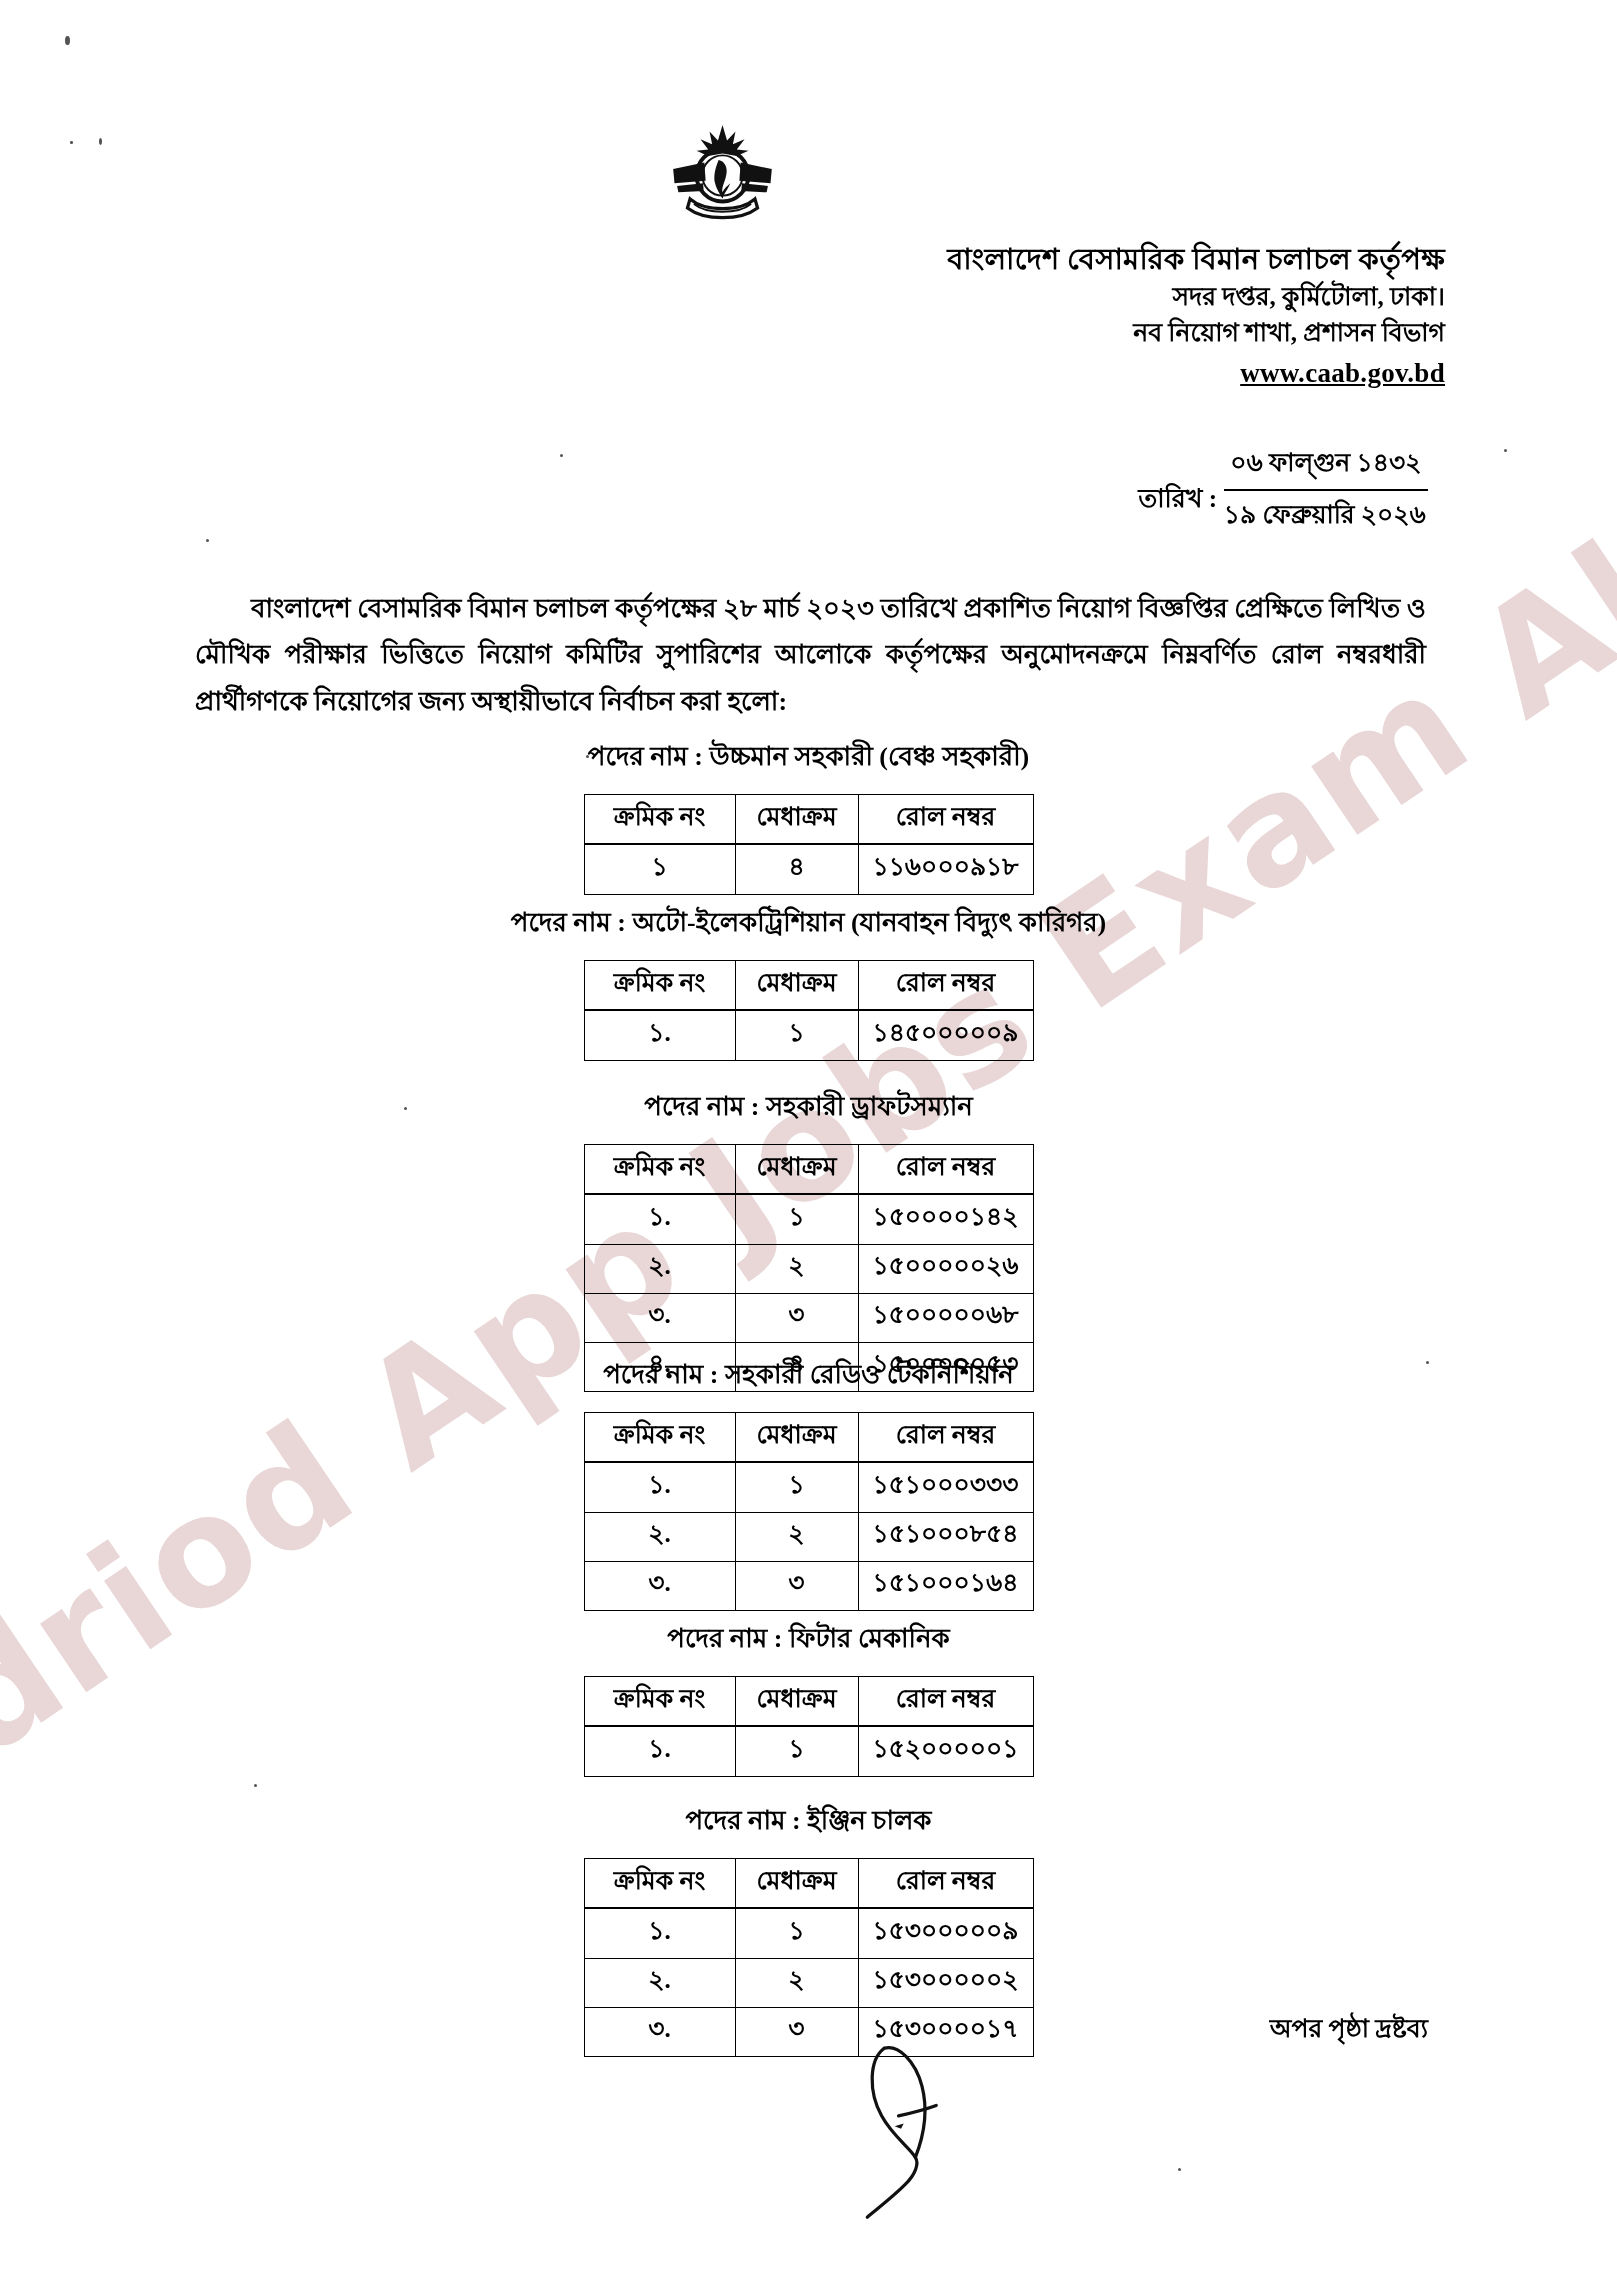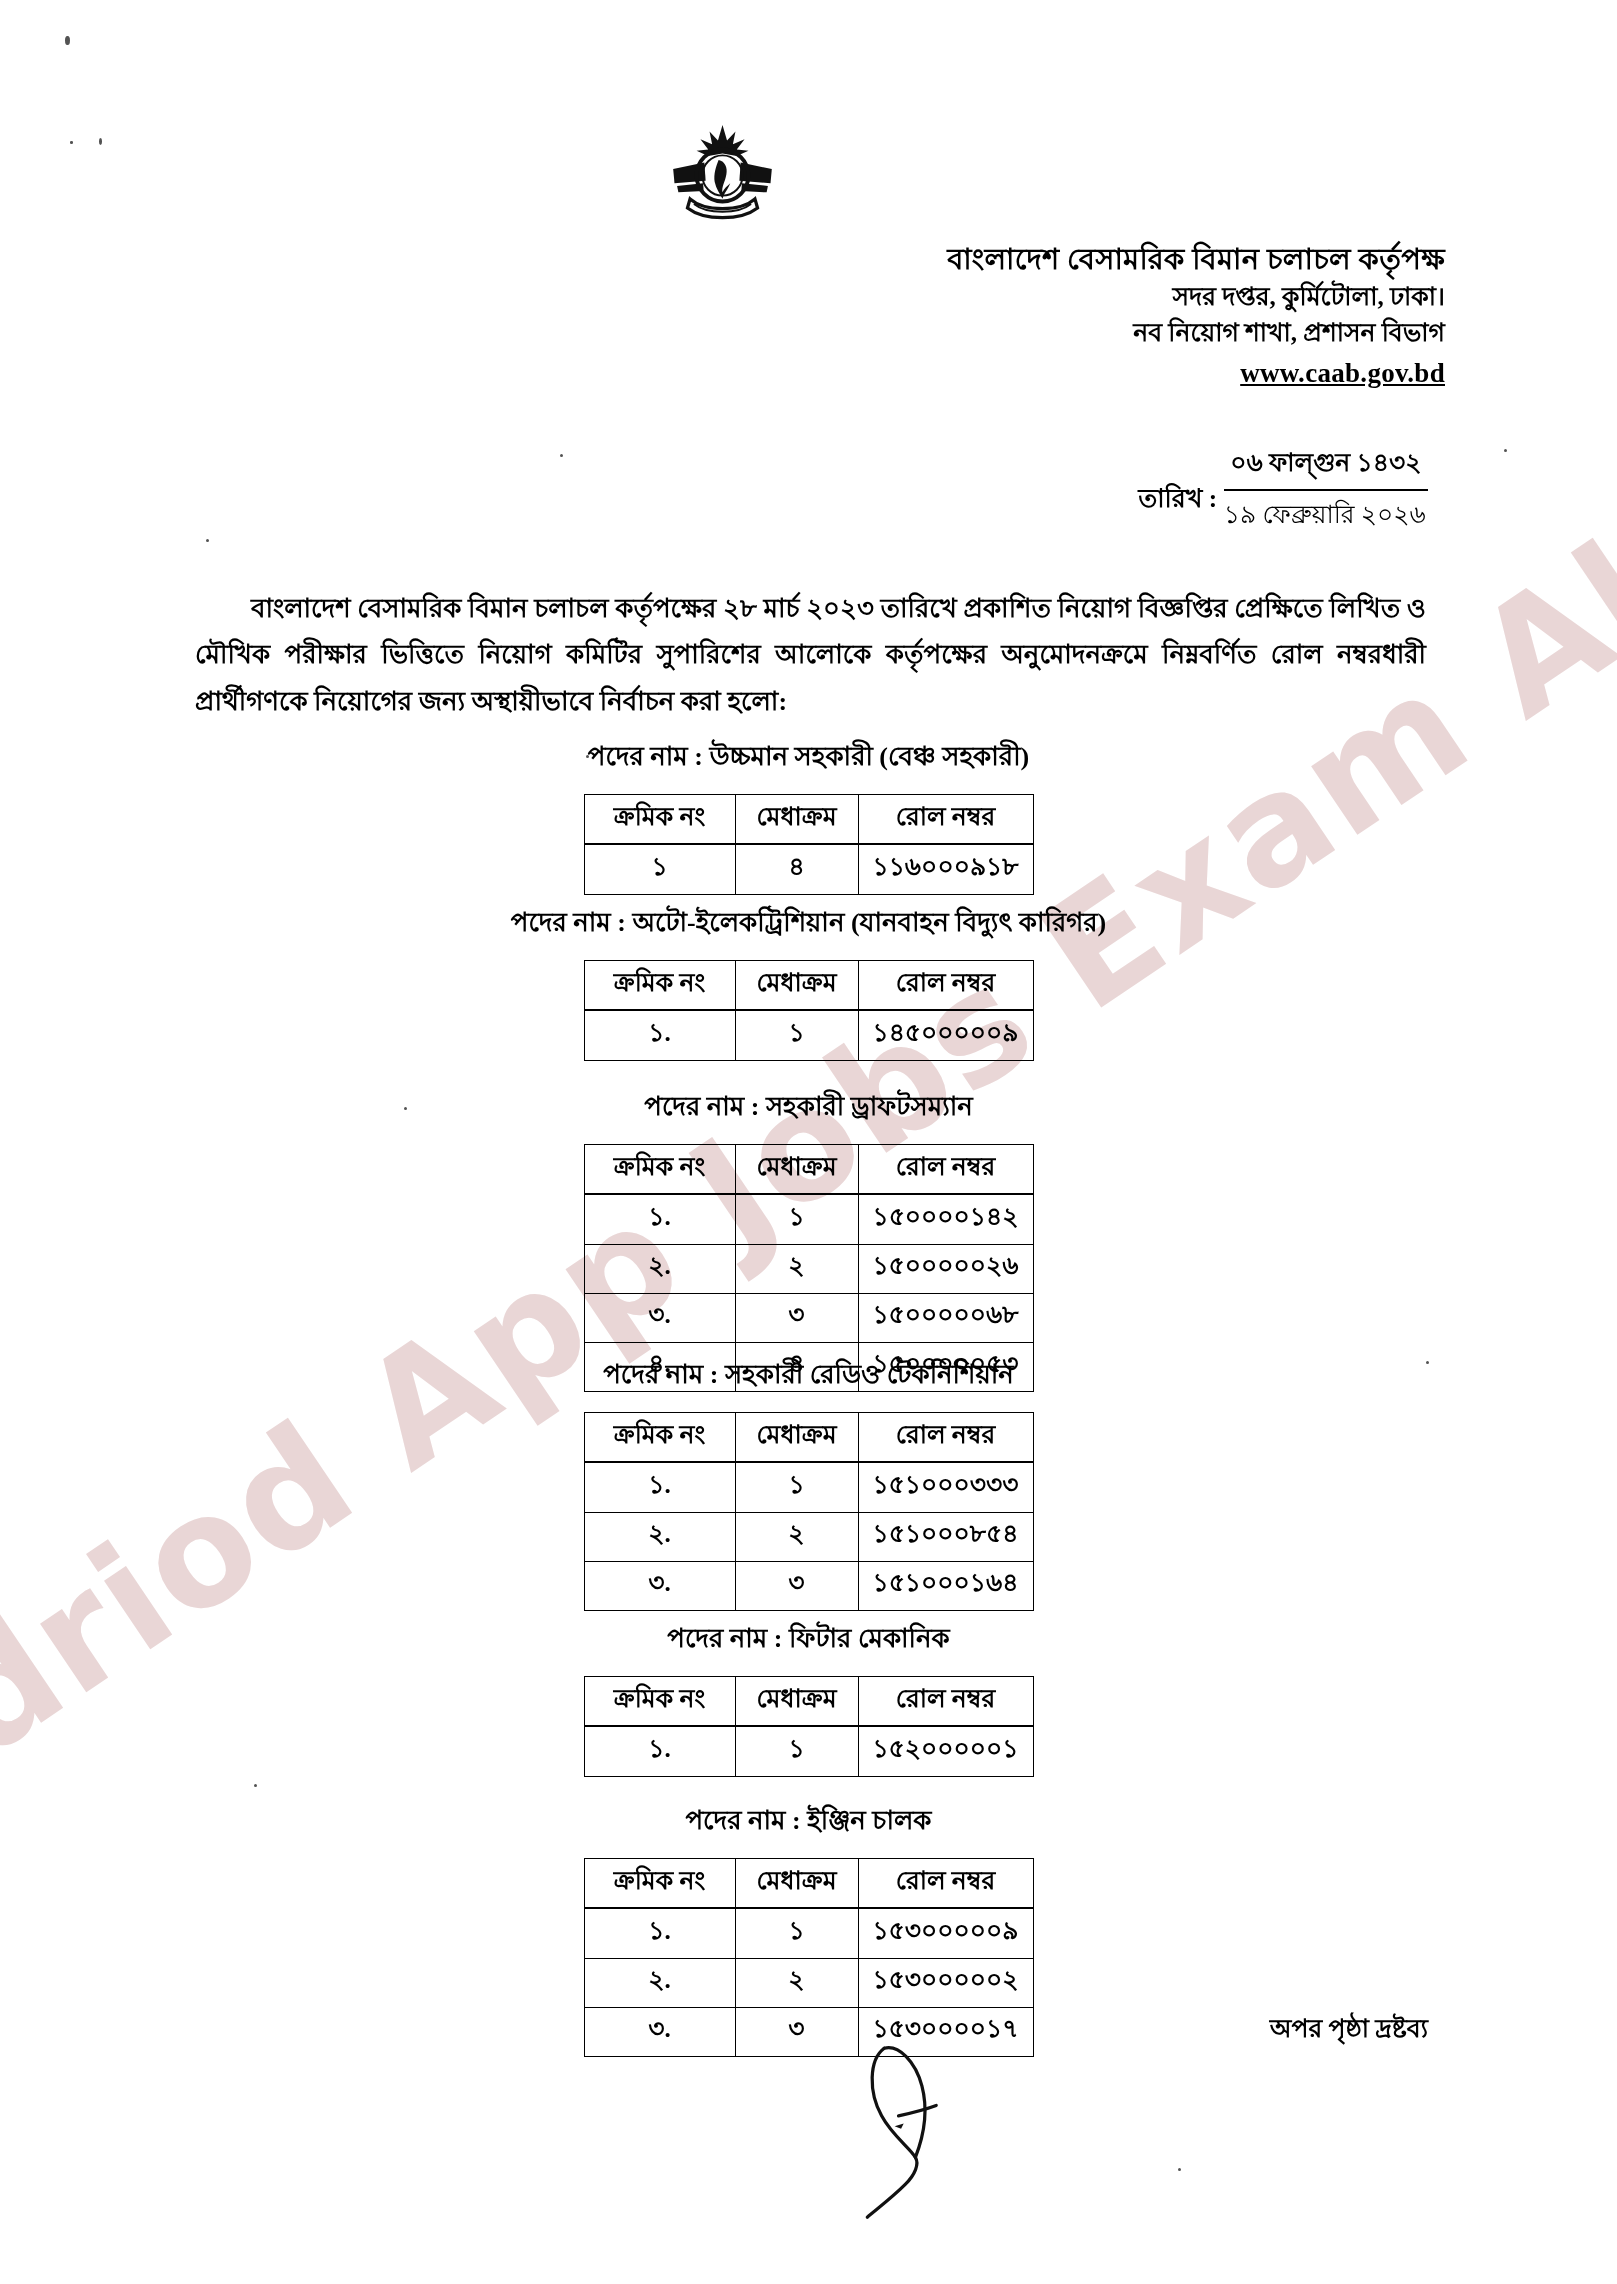--- a/index.html
+++ b/index.html
@@ -118,21 +118,21 @@
   #date-stack {
   }
   #date-hijri {
     font-size: 25px;
     font-weight: bold;
     padding: 0 6.5px 2.6px 6.5px;
     border-bottom: 2px solid #000;
   }
   #date-greg {
     font-size: 25px;
-    font-weight: normal;
+    font-weight: bold;
     padding-top: 3.9px;
   }
 
   
   #notice-title {
     position: absolute;
     left: 0;
     top: 527px;
     width: 1617px;
     text-align: center;

